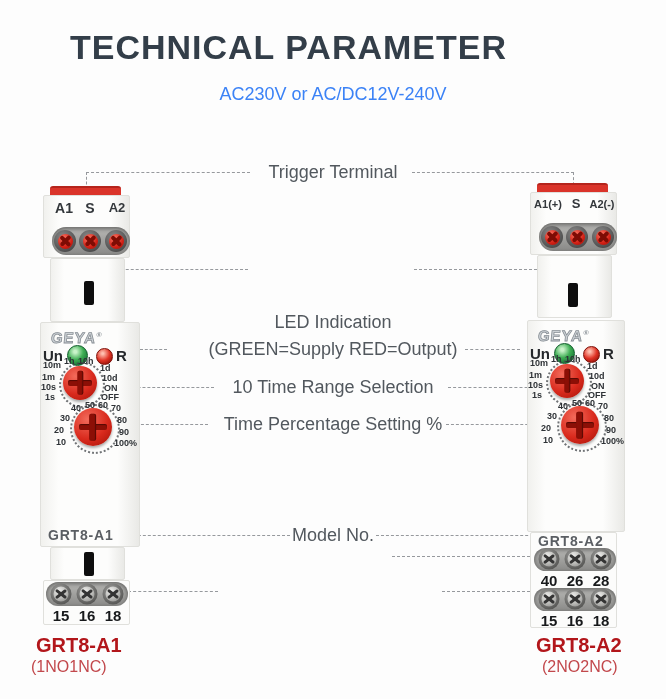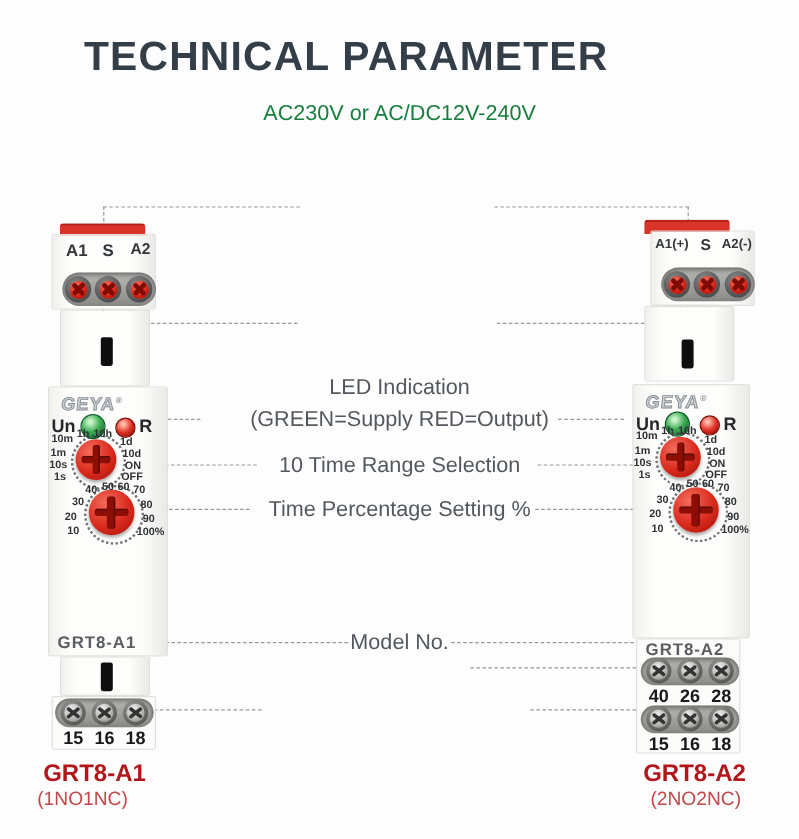--- a/index.html
+++ b/index.html
@@ -3,21 +3,21 @@
 <meta charset="utf-8">
 <style>
   html,body{margin:0;padding:0;background:#fff;}
   .canvas{position:relative;width:666px;height:699px;background:#fdfdfd;overflow:hidden;
           font-family:"Liberation Sans",sans-serif;}
 
   
   .title{position:absolute;left:0;top:28px;width:577px;text-align:center;
          font-size:34px;font-weight:800;letter-spacing:1px;color:#333e49;}
   .subtitle{position:absolute;left:0;top:84px;width:666px;text-align:center;
-            font-size:18px;color:#15803d;}
+            font-size:18px;color:#3b82f6;}
 
   
   .ann{position:absolute;left:0;width:666px;text-align:center;font-size:18px;color:#52585e;}
 
   
   .dash-h{position:absolute;height:0;border-top:1.5px dashed #96999d;}
   .dash-v{position:absolute;width:0;border-left:1.5px dashed #96999d;}
 
   
   .device{position:absolute;width:100px;}
@@ -76,20 +76,21 @@
   .cap-type{font-size:16px;color:#c2484c;line-height:20px;}
 </style>
 </head>
 <body>
 
 <div class="canvas">
 
   <div class="title">TECHNICAL PARAMETER</div>
   <div class="subtitle">AC230V or AC/DC12V-240V</div>
 
+  <div class="ann" style="top:162px">Trigger Terminal</div>
   <div class="ann" style="top:312px">LED Indication</div>
   <div class="ann" style="top:339px">(GREEN=Supply  RED=Output)</div>
   <div class="ann" style="top:377px">10 Time Range Selection</div>
   <div class="ann" style="top:414px">Time Percentage Setting %</div>
   <div class="ann" style="top:525px">Model No.</div>
 
   <div class="dash-h" style="left:86px;top:172px;width:164px"></div>
   <div class="dash-h" style="left:412px;top:172px;width:162px"></div>
   <div class="dash-v" style="left:86px;top:172px;height:41px"></div>
   <div class="dash-v" style="left:573px;top:172px;height:39px"></div>
@@ -200,21 +201,21 @@
       </div>
       <span class="numlabel" style="left:17px;top:26px">15</span>
       <span class="numlabel" style="left:43px;top:26px">16</span>
       <span class="numlabel" style="left:69px;top:26px">18</span>
     </div>
   </div>
 
   <div class="device" style="left:527px;top:183px;height:445px">
     <div class="cap" style="left:10px;top:0;width:71px;height:10px"></div>
 
-    <div class="shell" style="left:15px;top:9px;width:87px;height:63px">
+    <div class="shell" style="left:3px;top:9px;width:87px;height:63px">
       <span class="termlabel" style="left:17px;top:5px;font-size:11px">A1(+)</span>
       <span class="termlabel" style="left:45px;top:3px;font-size:13px">S</span>
       <span class="termlabel" style="left:71px;top:5px;font-size:11px">A2(-)</span>
       <div class="tstrip" style="left:8px;top:30px;width:78px;height:28px">
         <div class="screw-top" style="left:13px;top:14px">
             <div class="screw-red"></div>
           </div>
         <div class="screw-top" style="left:38px;top:14px">
             <div class="screw-red"></div>
           </div>

